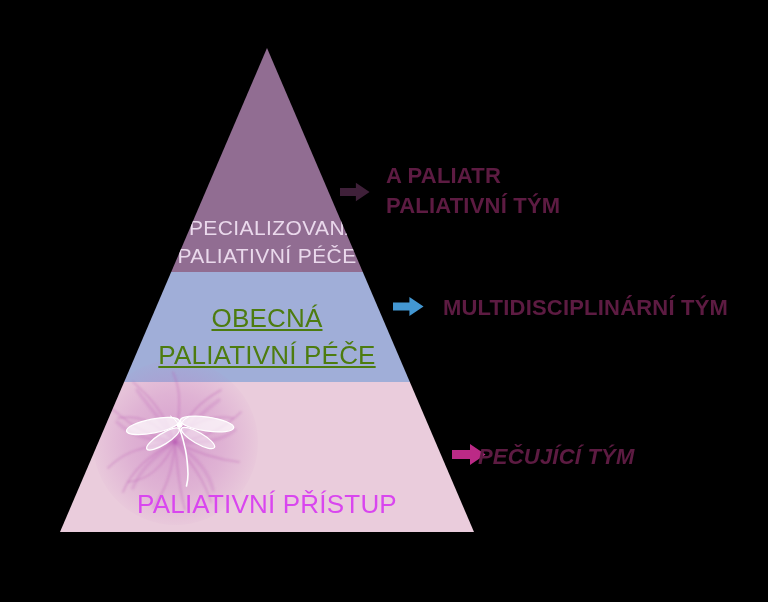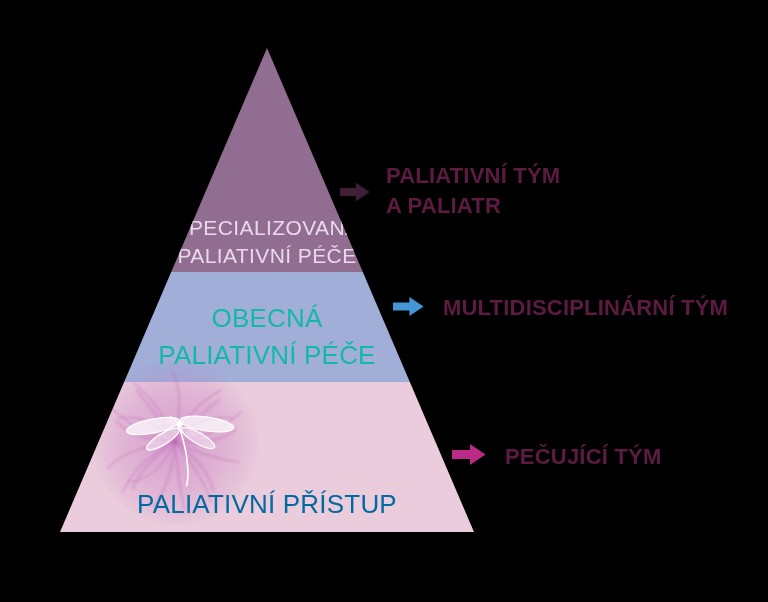--- a/index.html
+++ b/index.html
@@ -42,21 +42,21 @@
 
   
   .arrow { position:absolute; }
   .arrow-1 { left:340px; top:182px; width:30px; height:20px; }
   .arrow-2 { left:393px; top:296px; width:31px; height:21px; }
   .arrow-3 { left:452px; top:443px; width:34px; height:23px; }
 
   .ann-label { position:absolute; font-weight:bold; font-size:22px; line-height:30px; letter-spacing:.2px; }
   .ann-label-1 { left:386px; top:161px; }
   .ann-label-2 { left:443px; top:293px; }
-  .ann-label-3 { left:505px; top:442px; }
+  .ann-label-3 { left:478px; top:442px;font-style:italic; }
   .ann-line { display:block; white-space:nowrap; }
 </style>
 </head>
 <body style="background: rgb(0, 0, 0);">
 
 <div class="pyramid">
   <div class="band band-1" style="background-color: rgb(145, 109, 146);"></div>
   <div class="band band-2" style="background-color: rgb(160, 174, 216);"></div>
   <div class="band band-3" style="background-color: rgb(234, 204, 220);"></div>
 
@@ -102,35 +102,35 @@
       <path d="M57.5,29 q4,12 6,22 q2,10 2.5,24 q0,6 -1.5,12" stroke-width="1.6"></path>
       <path d="M55.5,24 q-3,-5 -7,-7" stroke-width="1"></path>
       <path d="M59.5,24 q3,-5 7,-6" stroke-width="1"></path>
     </g>
   </svg>
 
   <div class="lvl-label lvl-1" style="color: rgb(234, 217, 236);">
     <span class="lvl-line">SPECIALIZOVANÁ</span>
     <span class="lvl-line">PALIATIVNÍ PÉČE</span>
   </div>
-  <div class="lvl-label lvl-2" style="color: #14b8a6;">
+  <div class="lvl-label lvl-2" style="color: #4d7c0f; text-decoration: underline;">
     <span class="lvl-line">OBECNÁ</span>
     <span class="lvl-line">PALIATIVNÍ PÉČE</span>
   </div>
-  <div class="lvl-label lvl-3" style="color: #0369a1; text-align: center;">
+  <div class="lvl-label lvl-3" style="color: #d946ef; text-align: center;">
     <span class="lvl-line">PALIATIVNÍ PŘÍSTUP</span>
   </div>
 </div>
 
 <svg class="arrow arrow-1" viewBox="0 0 34 22">
   <polygon points="0,6.5 18,6.5 18,0.5 33.5,11 18,21.5 18,15.5 0,15.5" style="fill: rgb(63, 32, 57);"></polygon>
 </svg>
 <div class="ann-label ann-label-1" style="color: rgb(93, 27, 66);">
+  <span class="ann-line">A PALIATR</span>
   <span class="ann-line">PALIATIVNÍ TÝM</span>
-  <span class="ann-line">A PALIATR</span>
 </div>
 
 <svg class="arrow arrow-2" viewBox="0 0 34 22">
   <polygon points="0,6.5 18,6.5 18,0.5 33.5,11 18,21.5 18,15.5 0,15.5" style="fill: rgb(67, 151, 210);"></polygon>
 </svg>
 <div class="ann-label ann-label-2" style="color: rgb(93, 27, 66);">
   <span class="ann-line">MULTIDISCIPLINÁRNÍ TÝM</span>
 </div>
 
 <svg class="arrow arrow-3" viewBox="0 0 34 22">

